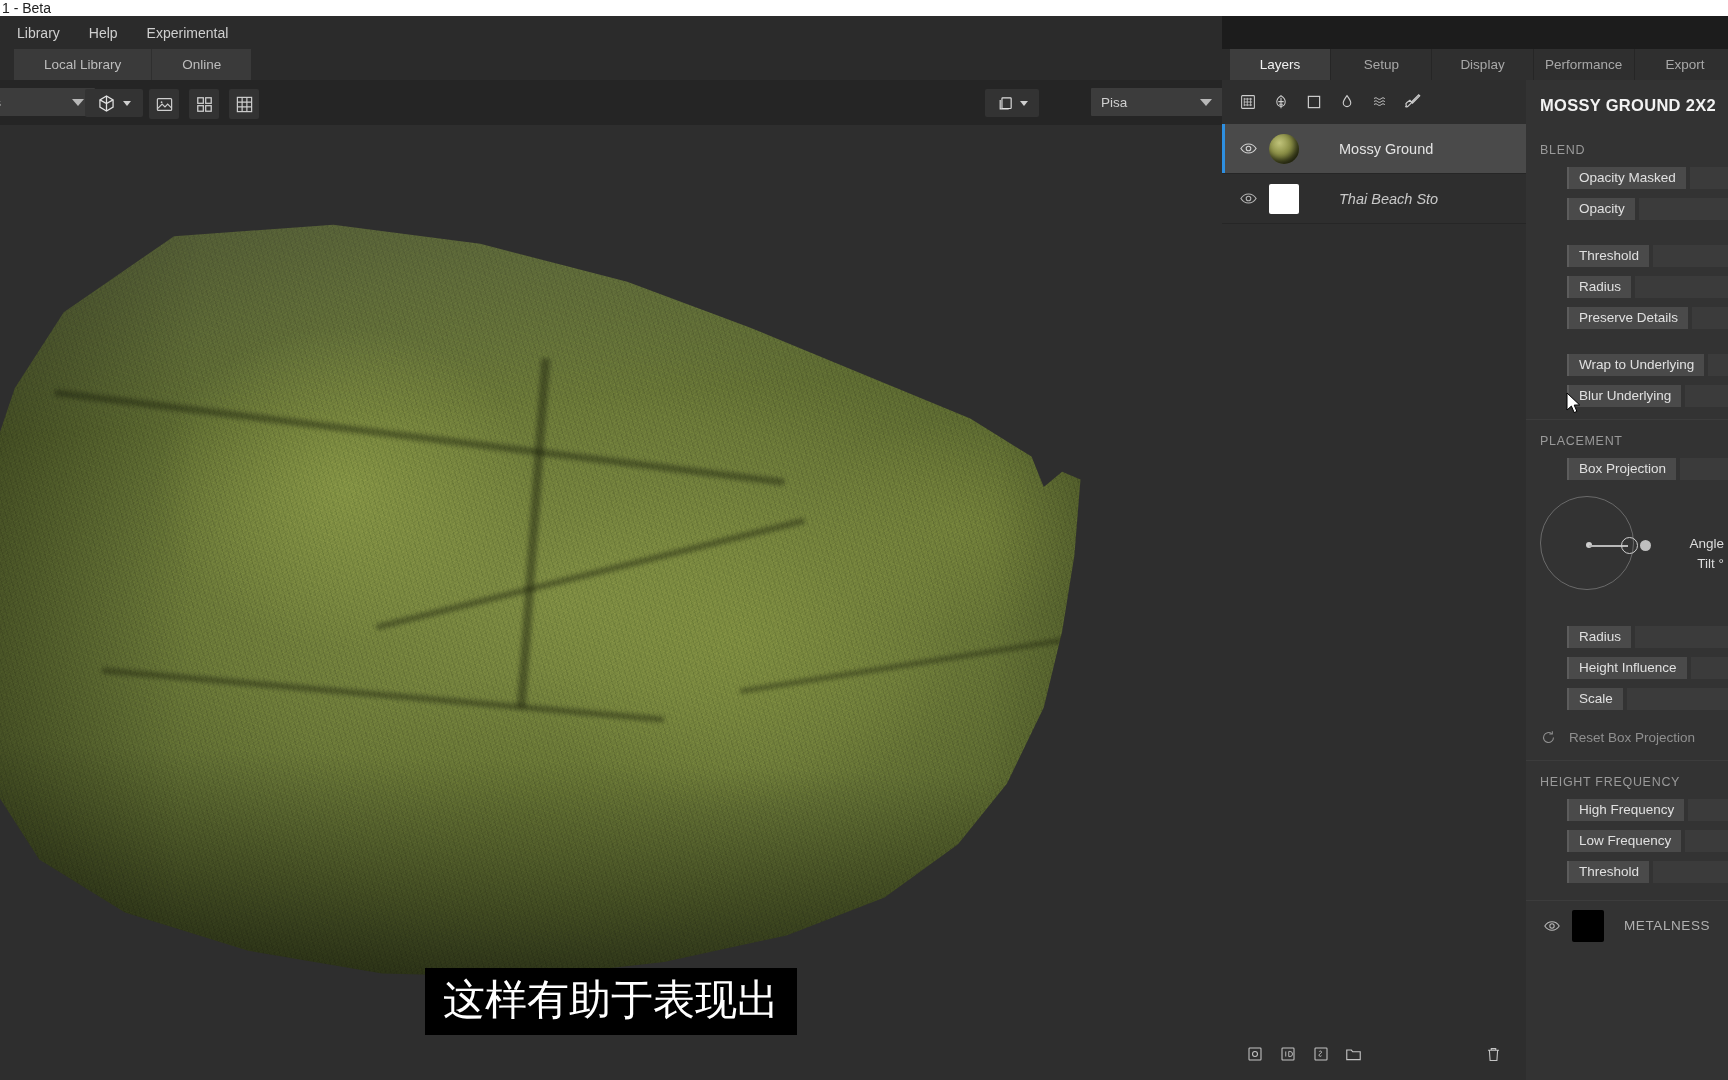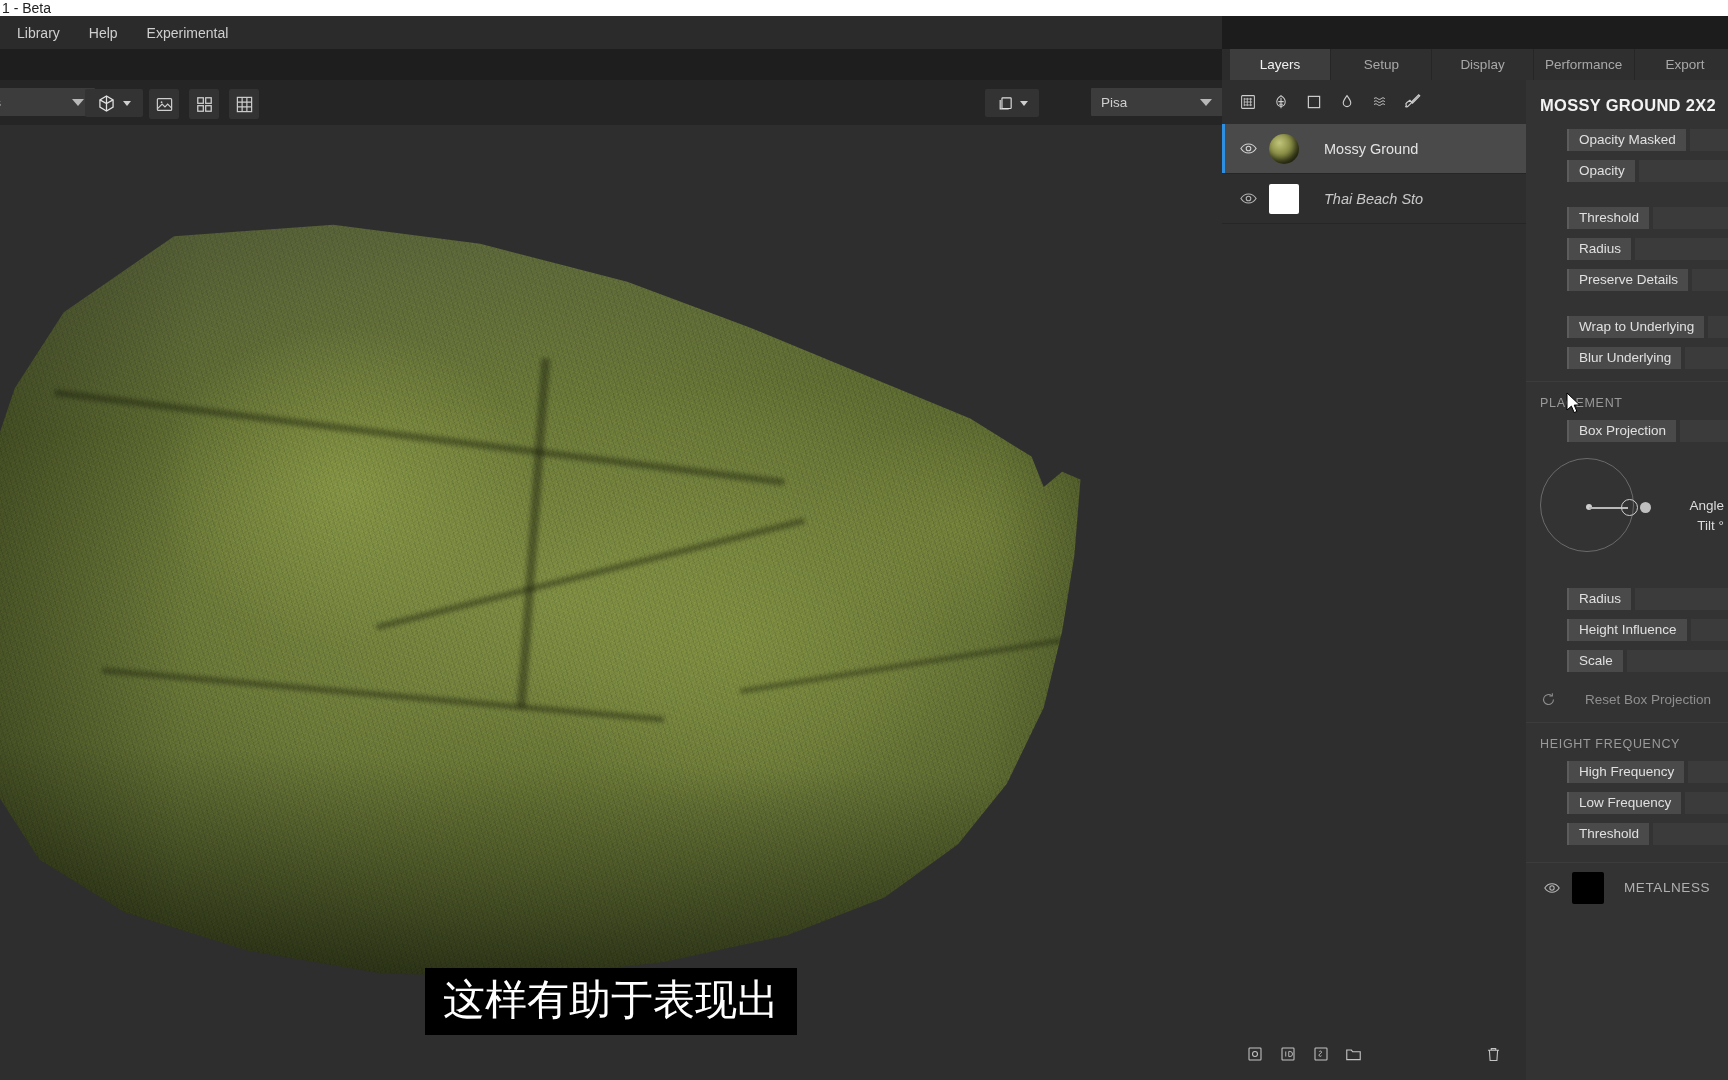--- a/index.html
+++ b/index.html
@@ -181,21 +181,21 @@
   }
   .eye { width: 26px; display: flex; align-items: center; justify-content: center; }
   .swatch { width: 30px; height: 30px; margin-left: 8px; border-radius: 2px; }
   .swatch.moss {
     border-radius: 50%;
     background:
       radial-gradient(circle at 35% 30%, #c0c37a 0%, #8d9148 38%, #5a5f2a 70%, #23240f 100%);
     box-shadow: inset -3px -4px 6px rgba(0,0,0,.6);
   }
   .swatch.white { background: #ffffff; }
-  .layer-name { font-size: 14.5px; color: #e3e3e3; margin-left: 25px; white-space: nowrap; }
+  .layer-name { font-size: 14.5px; color: #e3e3e3; margin-left: 40px; white-space: nowrap; }
   .layer-name.italic { font-style: italic; color: #c9c9c9; }
   .layers-footer {
     position: absolute; bottom: 0; left: 0; width: 304px; height: 52px;
     background: #2e2e2e; display: flex; align-items: center; padding: 0 16px;
   }
   .layers-footer .ft-ic { width: 33px; display: flex; align-items: center; justify-content: center; }
   .layers-footer .spacer { flex: 1; }
 
   
   .props-col {
@@ -241,21 +241,21 @@
   }
   .dial-dot {
     position: absolute; left: 114px; top: 48px; width: 11px; height: 11px;
     background: #bfbfbf; border-radius: 50%;
   }
   .dial-label {
     position: absolute; right: 4px; font-size: 13.5px; color: #dcdcdc; white-space: nowrap;
   }
   .reset-row {
     display: flex; align-items: center; padding: 10px 0 2px 14px;
-    font-size: 13.5px; color: #8f8f8f; white-space: nowrap; gap: 16px;
+    font-size: 13.5px; color: #8f8f8f; white-space: nowrap;
   }
   .reset-row .rr-ic { margin-right: 12px; display: flex; }
 
   .map-row {
     display: flex; align-items: center; height: 50px;
     border-top: 1px solid #3c3c3c; padding-left: 12px;
   }
   .map-row .m-eye { width: 28px; display: flex; justify-content: center; }
   .map-sw { width: 32px; height: 32px; margin-left: 6px; border-radius: 2px; }
   .map-sw.albedo {
@@ -285,20 +285,26 @@
   <div class="titlebar">
     <div class="title">MU_Normal_03* — Metalness Workflow</div>
   </div>
 
   <div class="menubar">
     <div class="menu-item">Library</div>
     <div class="menu-item">Help</div>
     <div class="menu-item">Experimental</div>
   </div>
 
+  <div class="libtabs">
+    <div class="lt-group">
+      <div class="lt">Local Library</div>
+      <div class="lt sep">Online</div>
+    </div>
+  </div>
 
   <div class="vp-toolbar">
 
     <div class="tb-select" style="left:-66px; top:8px; width:125px;">
       <span class="sel-text">ess</span>
       <span class="caret-dn"></span>
     </div>
 
     <div class="icon-btn" style="left:85px; top:9px; width:58px; height:28px;">
       <svg width="19" height="19" viewBox="0 0 24 24" fill="none" stroke="#e0e0e0" stroke-width="1.6">
@@ -462,20 +468,21 @@
             <path d="M5 6.6h14M9.2 6.6V4.6h5.6v2M6.8 6.6l.9 13h8.6l.9-13"></path>
           </svg>
         </div>
       </div>
     </div>
 
     <div class="props-col">
 
       <div class="props-title">MOSSY GROUND 2X2</div>
 
+      <div class="sect-head">BLEND</div>
 
       <div class="prop-row">
         <span class="prop-label">Opacity Masked</span>
         <span class="prop-track"></span>
       </div>
       <div class="prop-row">
         <span class="prop-label">Opacity</span>
         <span class="prop-track"></span>
       </div>
 

